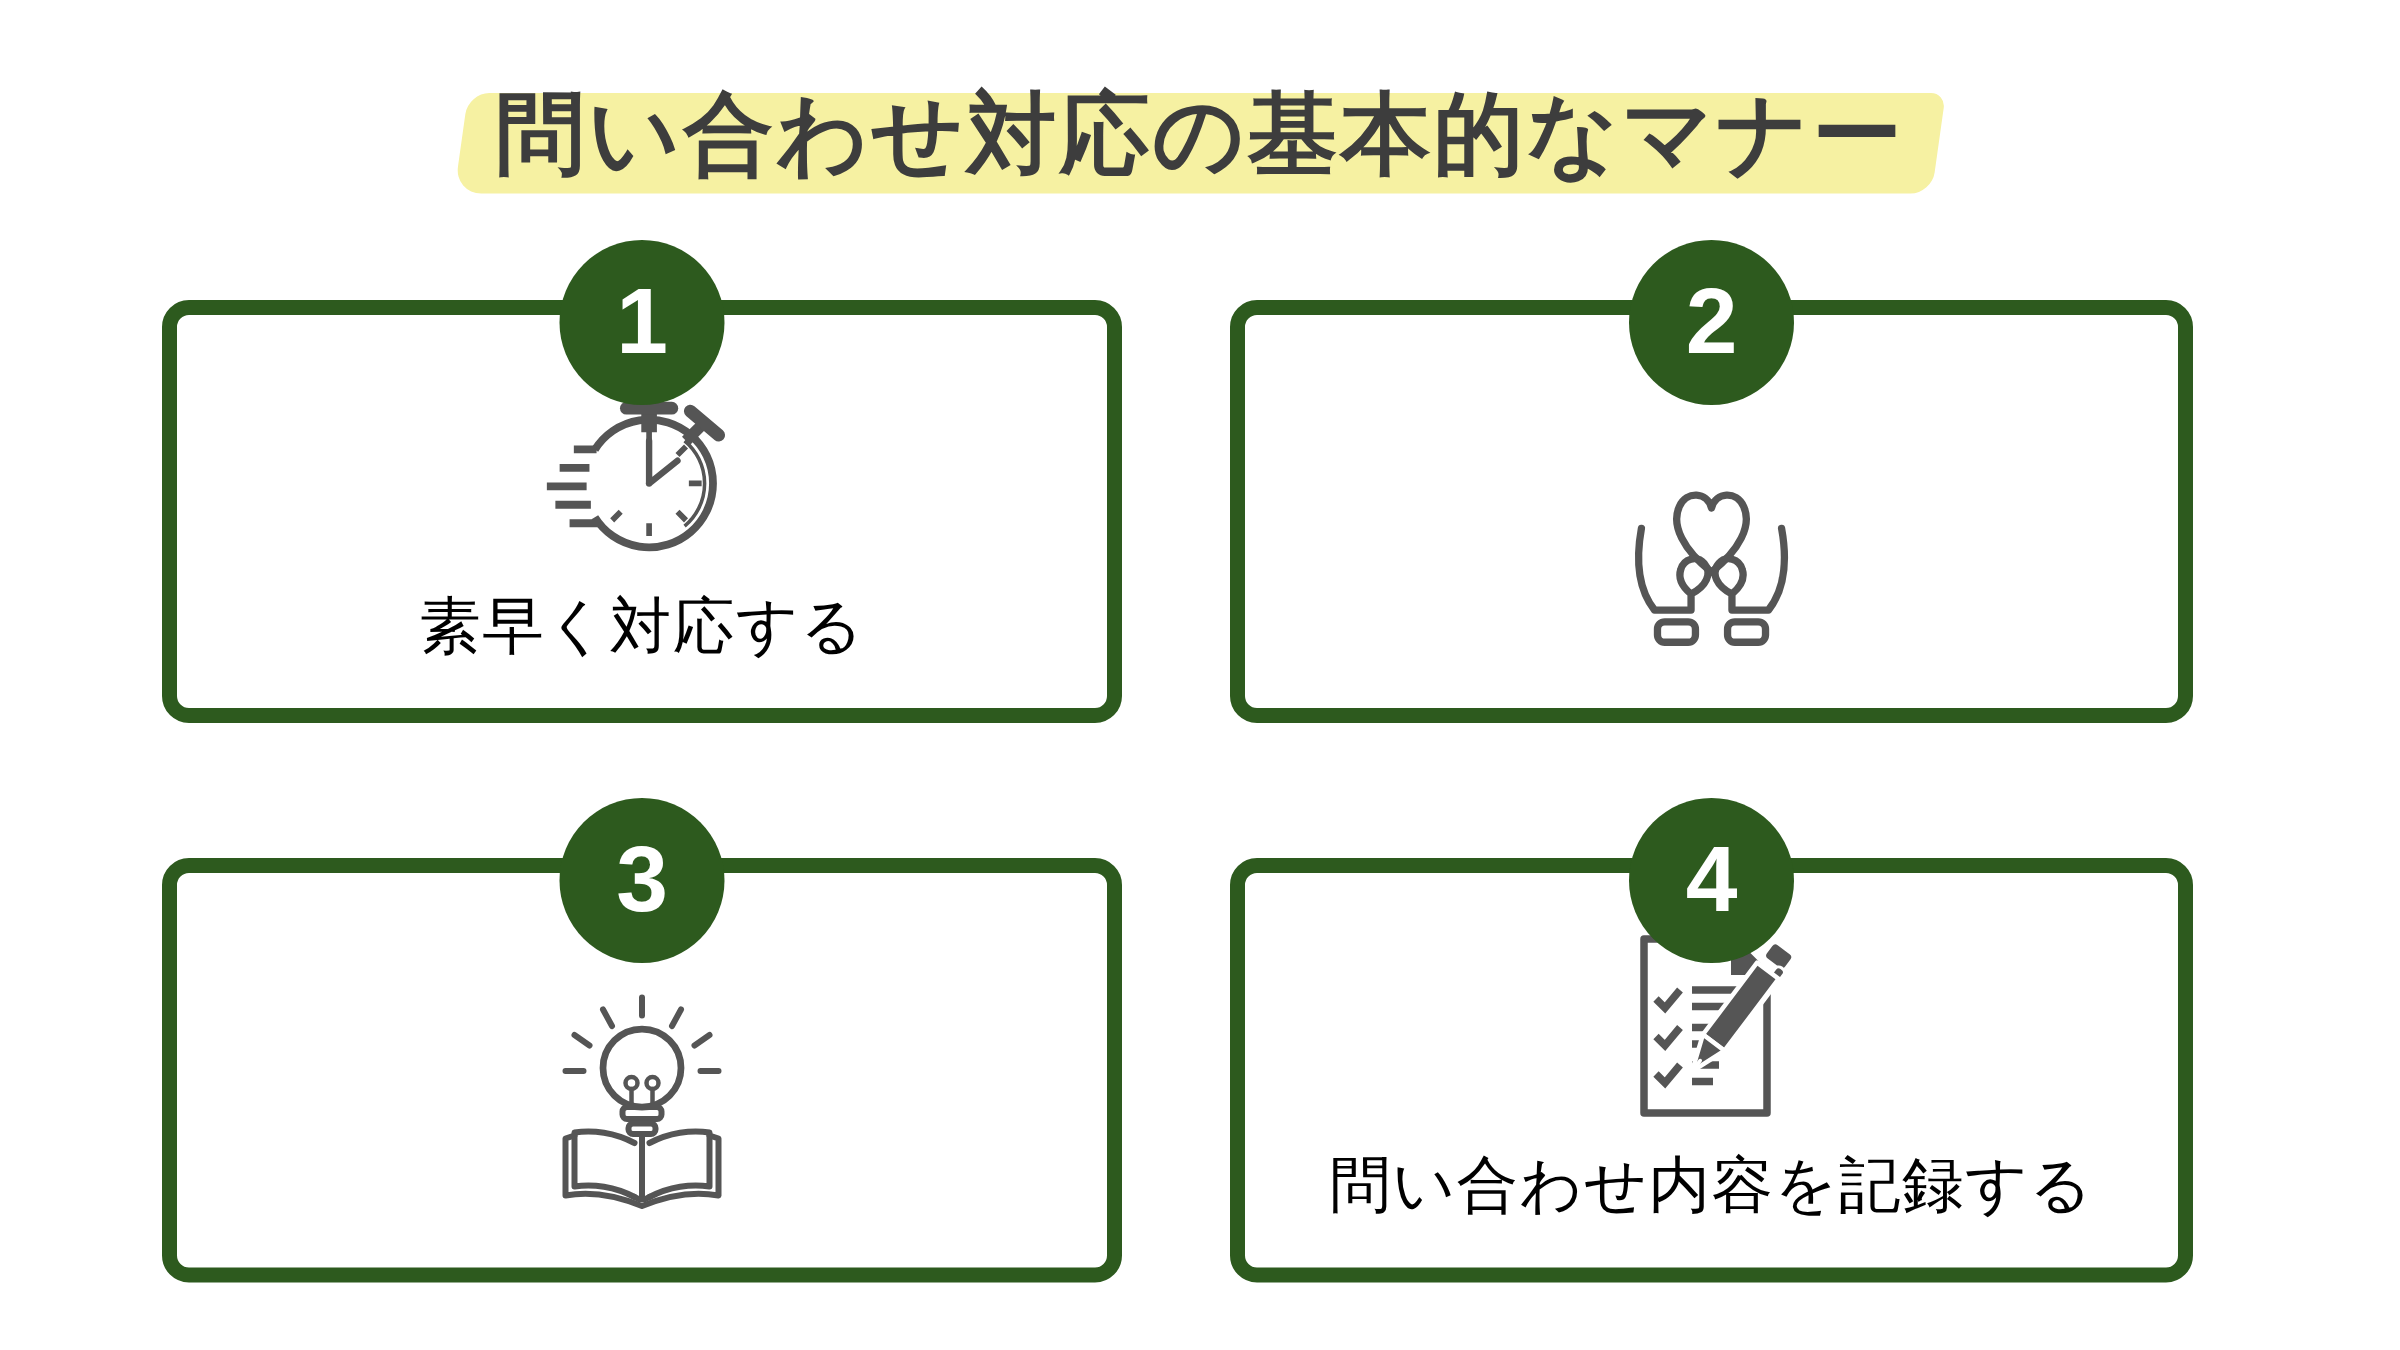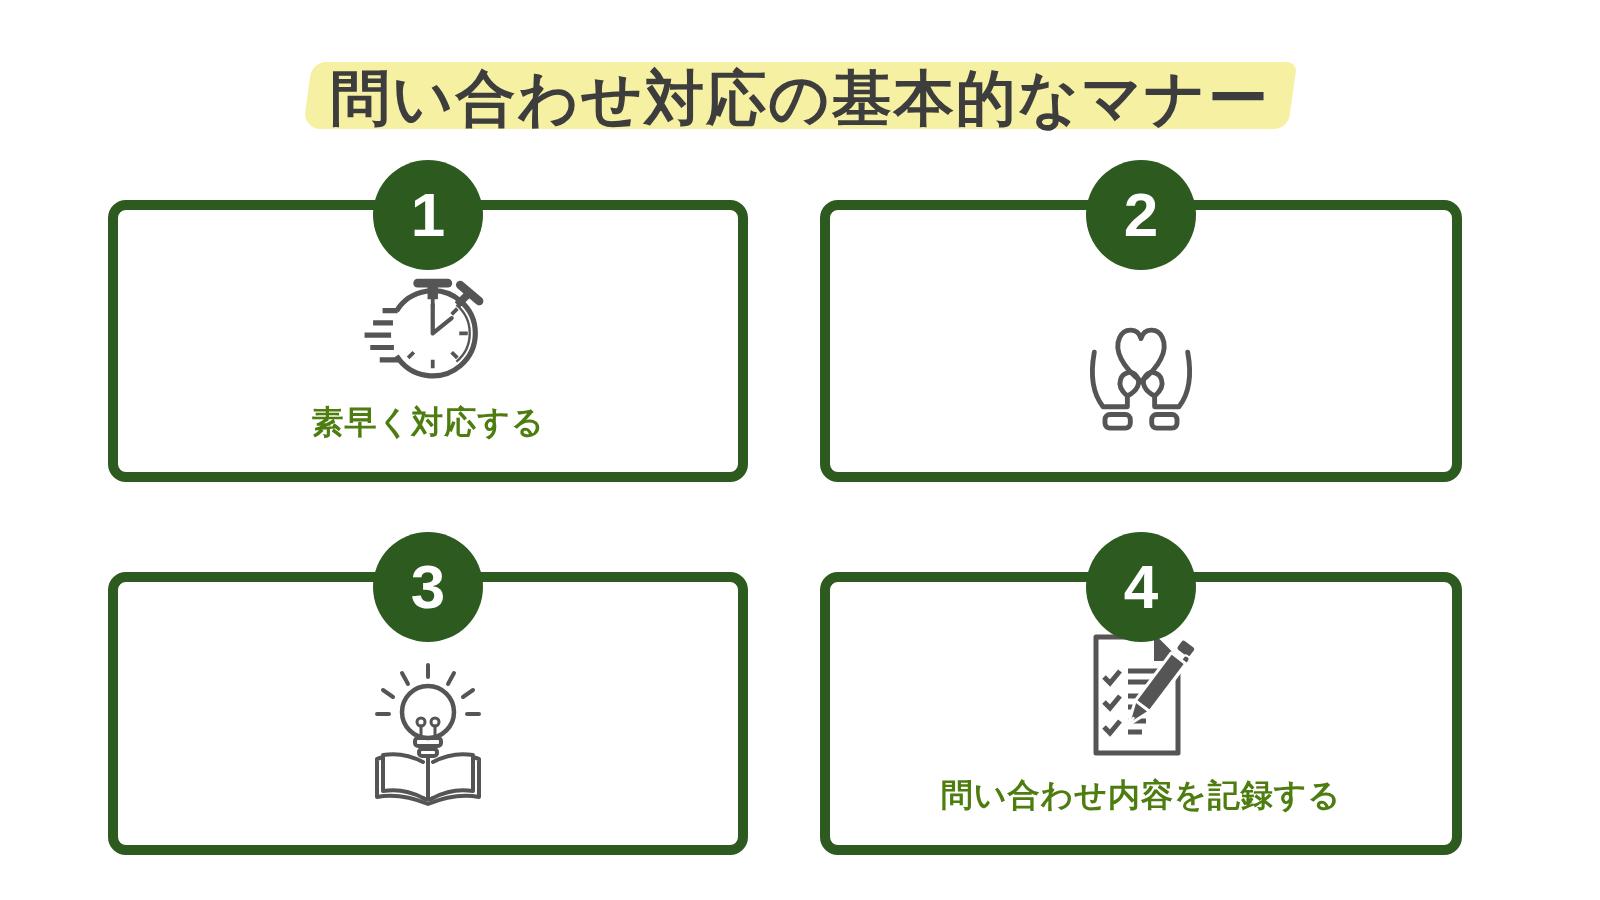--- a/index.html
+++ b/index.html
@@ -7,21 +7,21 @@
     width: 1600px; height: 900px;
     background: #ffffff;
     font-family: "Liberation Sans", "DejaVu Sans", sans-serif;
     overflow: hidden;
   }
   .stage { position: relative; width: 1600px; height: 900px; background: #ffffff; }
 
   
   .title-wrap {
     position: absolute; top: 50px; left: 0; width: 1600px; height: 90px;
-    display: flex; align-items: flex-end; justify-content: center;
+    display: flex; align-items: flex-start; justify-content: center;
   }
   .title-highlight {
     position: absolute; top: 12px; left: 50%;
     width: 985px; height: 67px;
     transform: translateX(-50%) skewX(-8deg);
     background: #f6f1a2;
     border-radius: 14px 10px 14px 18px;
   }
   .title-text {
     position: relative;
@@ -55,21 +55,21 @@
     line-height: 1;
   }
 
   .icon-wrap {
     height: 148px; margin-bottom: 10px;
     display: flex; align-items: flex-end; justify-content: center;
   }
   .icon-wrap svg { display: block; }
 
   .card-label {
-    font-size: 32px; font-weight: 700; color: #4d7c0f;
+    font-size: 41px; font-weight: 400; color: #000000;
     letter-spacing: 1px; white-space: nowrap; line-height: 1.3;
   }
 </style>
 </head>
 <body>
 
 <div class="stage">
 
   <div class="title-wrap">
     <div class="title-highlight"></div>

